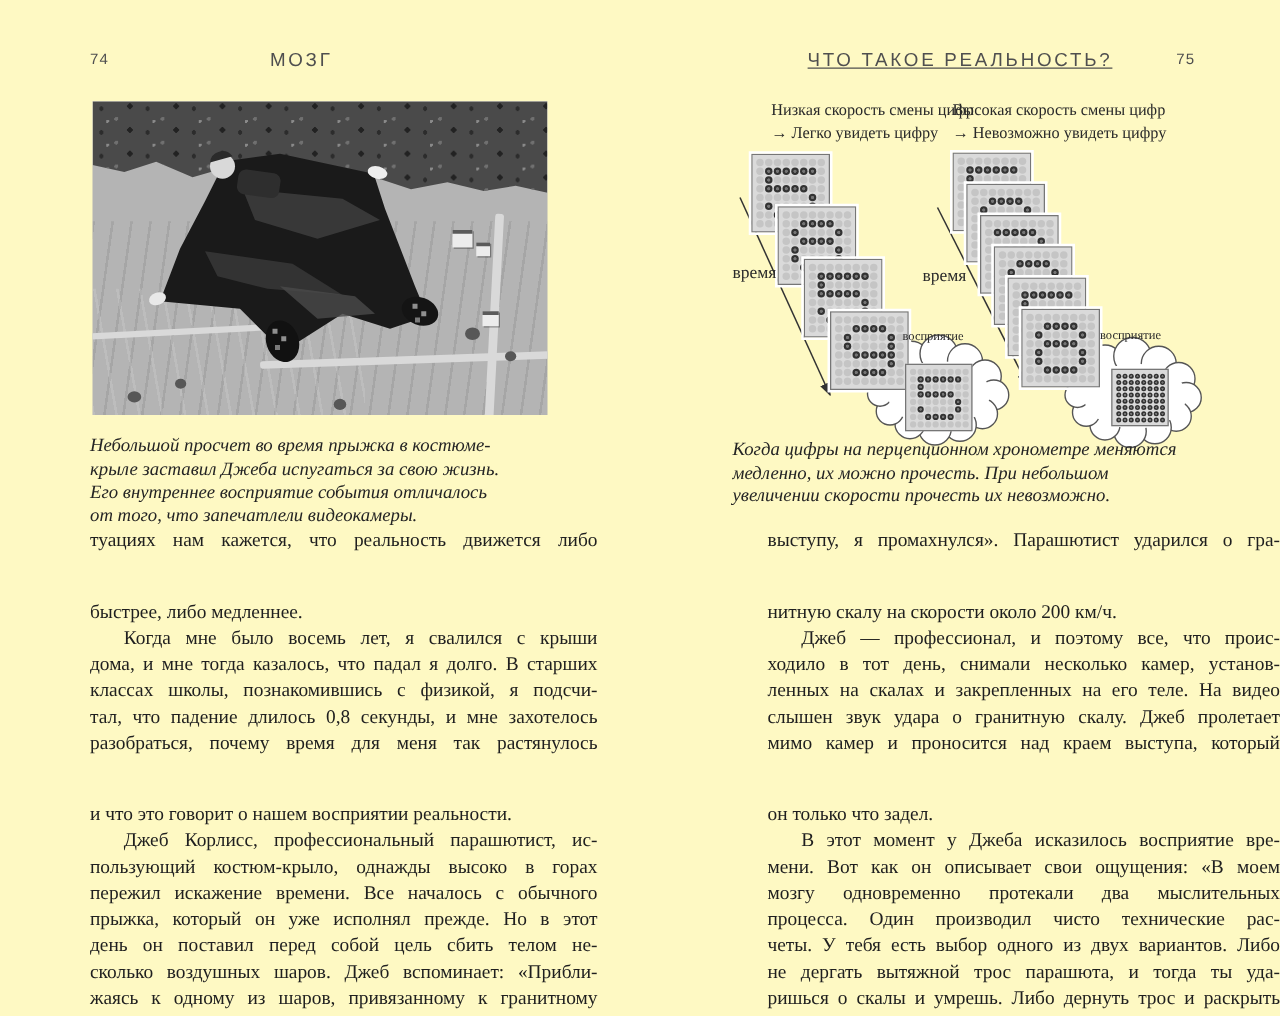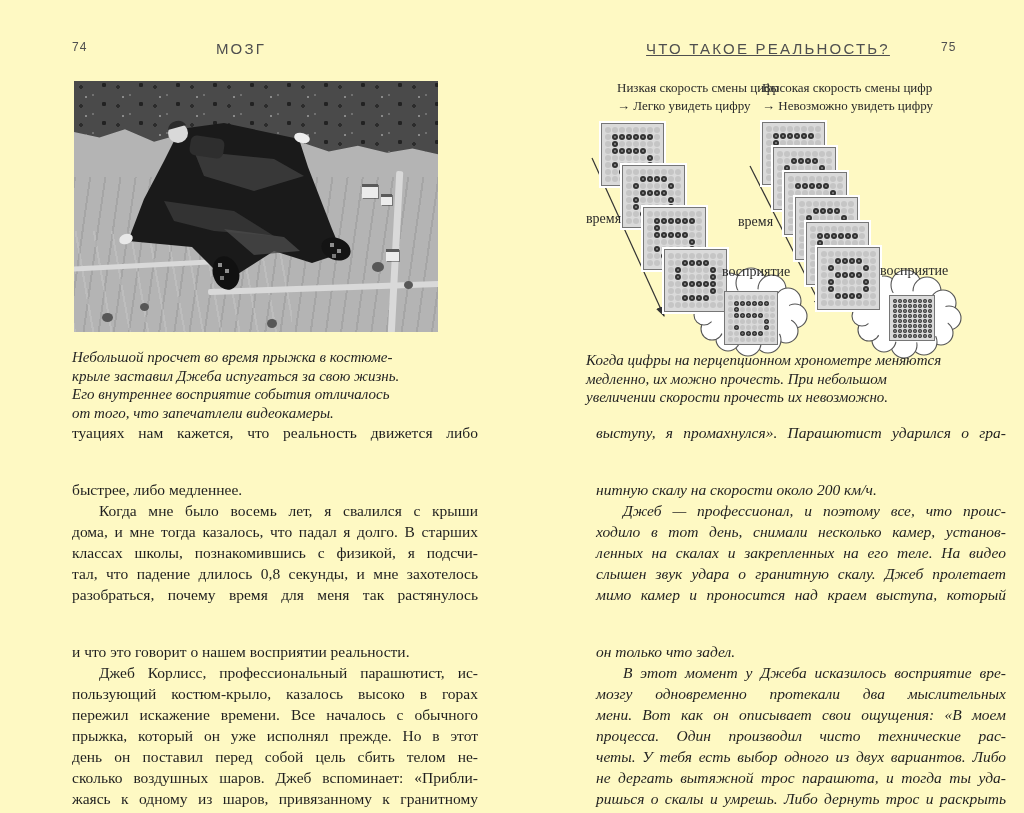--- a/index.html
+++ b/index.html
@@ -37,34 +37,34 @@
 
   
   .caption{position:absolute;font-style:italic;font-size:15px;line-height:18.5px;
            white-space:pre-line;color:#242424;}
   .cap-left{left:72px;top:348px;width:406px;}
   .cap-right{left:586px;top:351px;width:410px;}
 
   
   .bodycol{position:absolute;top:422px;}
   .body-left{left:72px;width:406px;}
-  .body-right{left:596px;width:410px;font-style:italic;}
+  .body-right{left:614px;width:410px;}
   .bl{height:21px;line-height:21px;font-size:15.5px;white-space:nowrap;text-align:justify;}
   .bl.j{text-align-last:justify;}
   .bl.e{text-align-last:left;margin-top:36px;}
   .bl.ind{text-indent:27px;}
 
   
   .diaglabel{position:absolute;font-size:13px;line-height:17.5px;white-space:pre-line;color:#2a2a2a;}
   .lab-slow{left:617px;top:79px;}
   .lab-fast{left:762px;top:79px;}
   .timelab{position:absolute;font-size:14px;color:#2a2a2a;}
   .time-left{left:586px;top:211px;}
   .time-right{left:738px;top:214px;}
-  .perclab{position:absolute;font-size:14px;color:#2a2a2a;}
+  .perclab{position:absolute;font-size:10px;color:#2a2a2a;}
   .perc-left{left:722px;top:264px;}
   .perc-right{left:880px;top:263px;}
 
   .overlay{position:absolute;left:0;top:0;width:1024px;height:813px;pointer-events:none;}
 
   .matrix{position:absolute;width:63px;height:63px;box-sizing:border-box;background:#dadada;
           border:1px solid #767676;outline:2px solid #ffffff;display:grid;
           grid-template-columns:repeat(8,1fr);grid-template-rows:repeat(8,1fr);padding:3px;}
   .dot{width:6px;height:6px;border-radius:50%;margin:auto;background:#c5c5c5;}
   .dot.on{background:radial-gradient(circle at 50% 50%, #757575 24%, #333333 36%);}
@@ -141,21 +141,21 @@
   <div class="bodycol body-left">
       <div class="bl j">туациях нам кажется, что реальность движется либо</div>
       <div class="bl e">быстрее, либо медленнее.</div>
       <div class="bl j ind">Когда мне было восемь лет, я свалился с крыши</div>
       <div class="bl j">дома, и мне тогда казалось, что падал я долго. В старших</div>
       <div class="bl j">классах школы, познакомившись с физикой, я подсчи-</div>
       <div class="bl j">тал, что падение длилось 0,8 секунды, и мне захотелось</div>
       <div class="bl j">разобраться, почему время для меня так растянулось</div>
       <div class="bl e">и что это говорит о нашем восприятии реальности.</div>
       <div class="bl j ind">Джеб Корлисс, профессиональный парашютист, ис-</div>
-      <div class="bl j">пользующий костюм-крыло, казалось высоко в горах</div>
+      <div class="bl j">пользующий костюм-крыло, однажды высоко в горах</div>
       <div class="bl j">пережил искажение времени. Все началось с обычного</div>
       <div class="bl j">прыжка, который он уже исполнял прежде. Но в этот</div>
       <div class="bl j">день он поставил перед собой цель сбить телом не-</div>
       <div class="bl j">сколько воздушных шаров. Джеб вспоминает: «Прибли-</div>
       <div class="bl j">жаясь к одному из шаров, привязанному к гранитному</div>
     </div>
 
   <div class="diaglabel lab-slow">Низкая скорость смены цифр
 → Легко увидеть цифру</div>
   <div class="diaglabel lab-fast">Высокая скорость смены цифр
@@ -1020,21 +1020,21 @@
   <div class="bodycol body-right">
       <div class="bl j">выступу, я промахнулся». Парашютист ударился о гра-</div>
       <div class="bl e">нитную скалу на скорости около 200 км/ч.</div>
       <div class="bl j ind">Джеб — профессионал, и поэтому все, что проис-</div>
       <div class="bl j">ходило в тот день, снимали несколько камер, установ-</div>
       <div class="bl j">ленных на скалах и закрепленных на его теле. На видео</div>
       <div class="bl j">слышен звук удара о гранитную скалу. Джеб пролетает</div>
       <div class="bl j">мимо камер и проносится над краем выступа, который</div>
       <div class="bl e">он только что задел.</div>
       <div class="bl j ind">В этот момент у Джеба исказилось восприятие вре-</div>
+      <div class="bl j">мени. Вот как он описывает свои ощущения: «В моем</div>
       <div class="bl j">мозгу одновременно протекали два мыслительных</div>
-      <div class="bl j">мени. Вот как он описывает свои ощущения: «В моем</div>
       <div class="bl j">процесса. Один производил чисто технические рас-</div>
       <div class="bl j">четы. У тебя есть выбор одного из двух вариантов. Либо</div>
       <div class="bl j">не дергать вытяжной трос парашюта, и тогда ты уда-</div>
       <div class="bl j">ришься о скалы и умрешь. Либо дернуть трос и раскрыть</div>
     </div>
 
 </div>
 
 </body></html>

